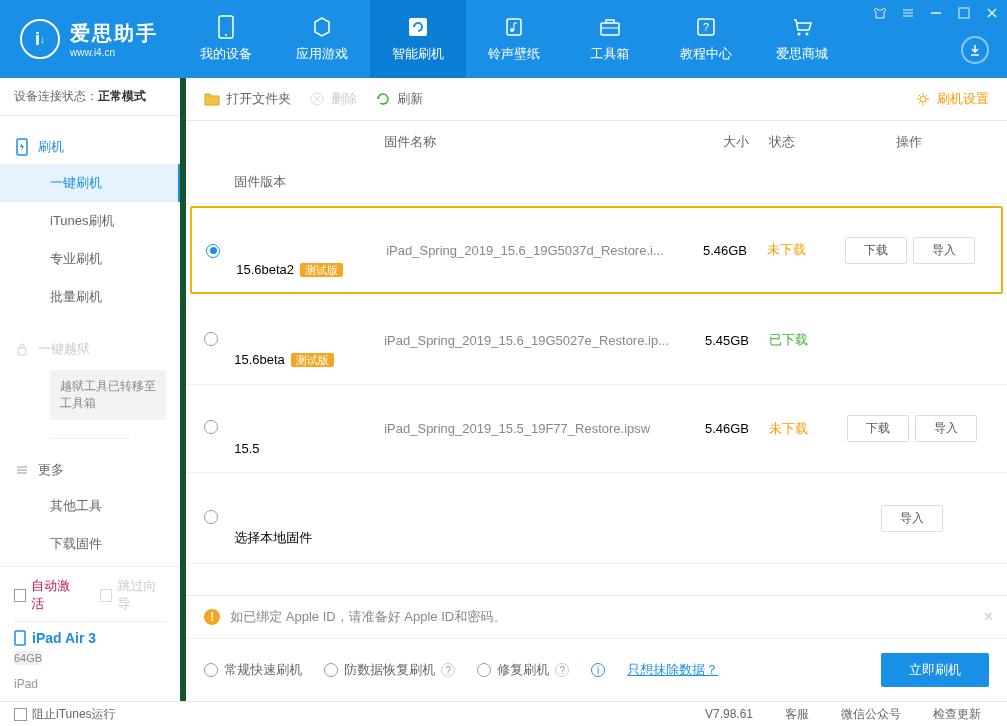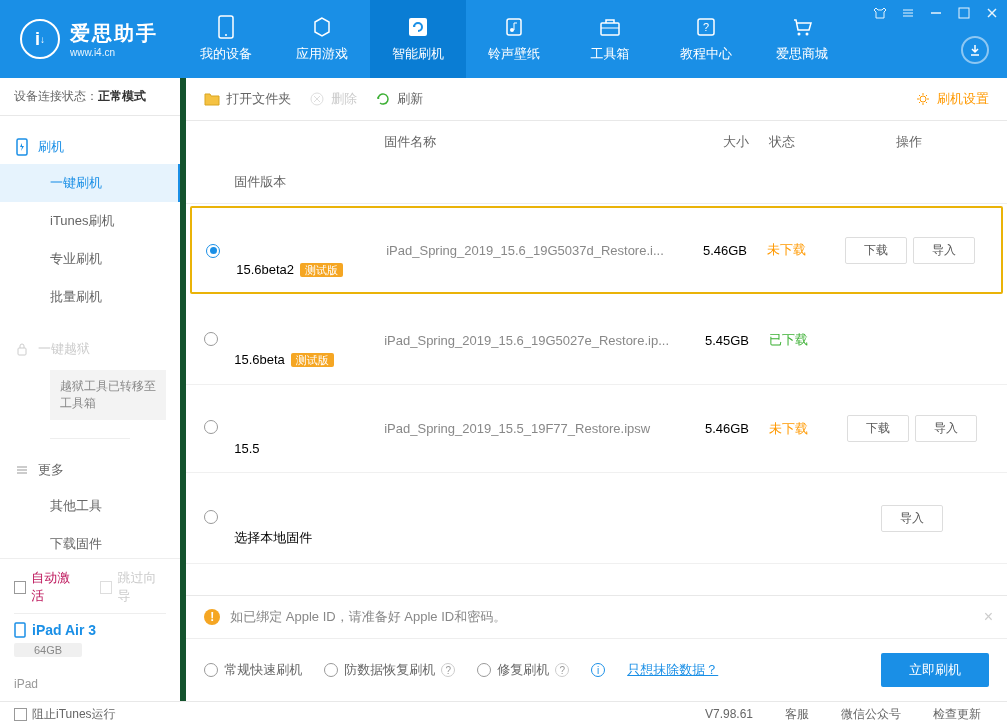--- a/index.html
+++ b/index.html
@@ -33,21 +33,21 @@
     .side-group-title.primary { color: #1a8fe6; }
     .side-item { padding: 10px 14px 10px 50px; color: #666; cursor: pointer; font-size: 13px; }
     .side-item.active { background: #e6f3fd; color: #1a8fe6; border-right: 2px solid #1a8fe6; }
     .side-note { margin: 4px 14px 4px 50px; padding: 8px 10px; background: #f3f3f3; color: #888; font-size: 12px; line-height: 1.4; }
     .side-divider { height: 1px; background: #eee; margin: 6px 50px; }
     
     .device-info { padding: 10px 14px; border-top: 1px solid #eee; }
     .auto-activate { display: flex; align-items: center; gap: 20px; padding-bottom: 8px; border-bottom: 1px solid #eee; margin-bottom: 8px; }
     .checkbox { width: 13px; height: 13px; border: 1px solid #999; display: inline-block; }
     .device-name { color: #1a8fe6; font-size: 14px; font-weight: bold; margin-bottom: 4px; display: flex; align-items: center; gap: 6px; }
-    .storage-badge { background: #f0f0f0; color: #888; padding: 1px 20px; border-radius: 2px; font-size: 11px; display: inline-block; margin-bottom: 20px; }
+    .storage-badge { background: #f0f0f0; color: #888; padding: 1px 0; border-radius: 2px; font-size: 11px; display: inline-block; margin-bottom: 12px; }
     .device-type { color: #999; font-size: 12px; }
     
     .content { flex: 1; display: flex; flex-direction: column; }
     .toolbar { padding: 12px 18px; border-bottom: 1px solid #e8e8e8; display: flex; align-items: flex-start; gap: 18px; }
     .tool-btn { display: flex; align-items: center; gap: 6px; cursor: pointer; color: #666; }
     .tool-btn.disabled { color: #ccc; }
     .tool-icon { width: 16px; height: 16px; display: inline-flex; align-items: center; justify-content: center; }
     .settings-link { margin-left: auto; color: #f90; display: flex; align-items: center; gap: 6px; cursor: pointer; }
     
     .table-head { display: flex; padding: 12px 18px; color: #666; border-bottom: 1px solid #eee; }

